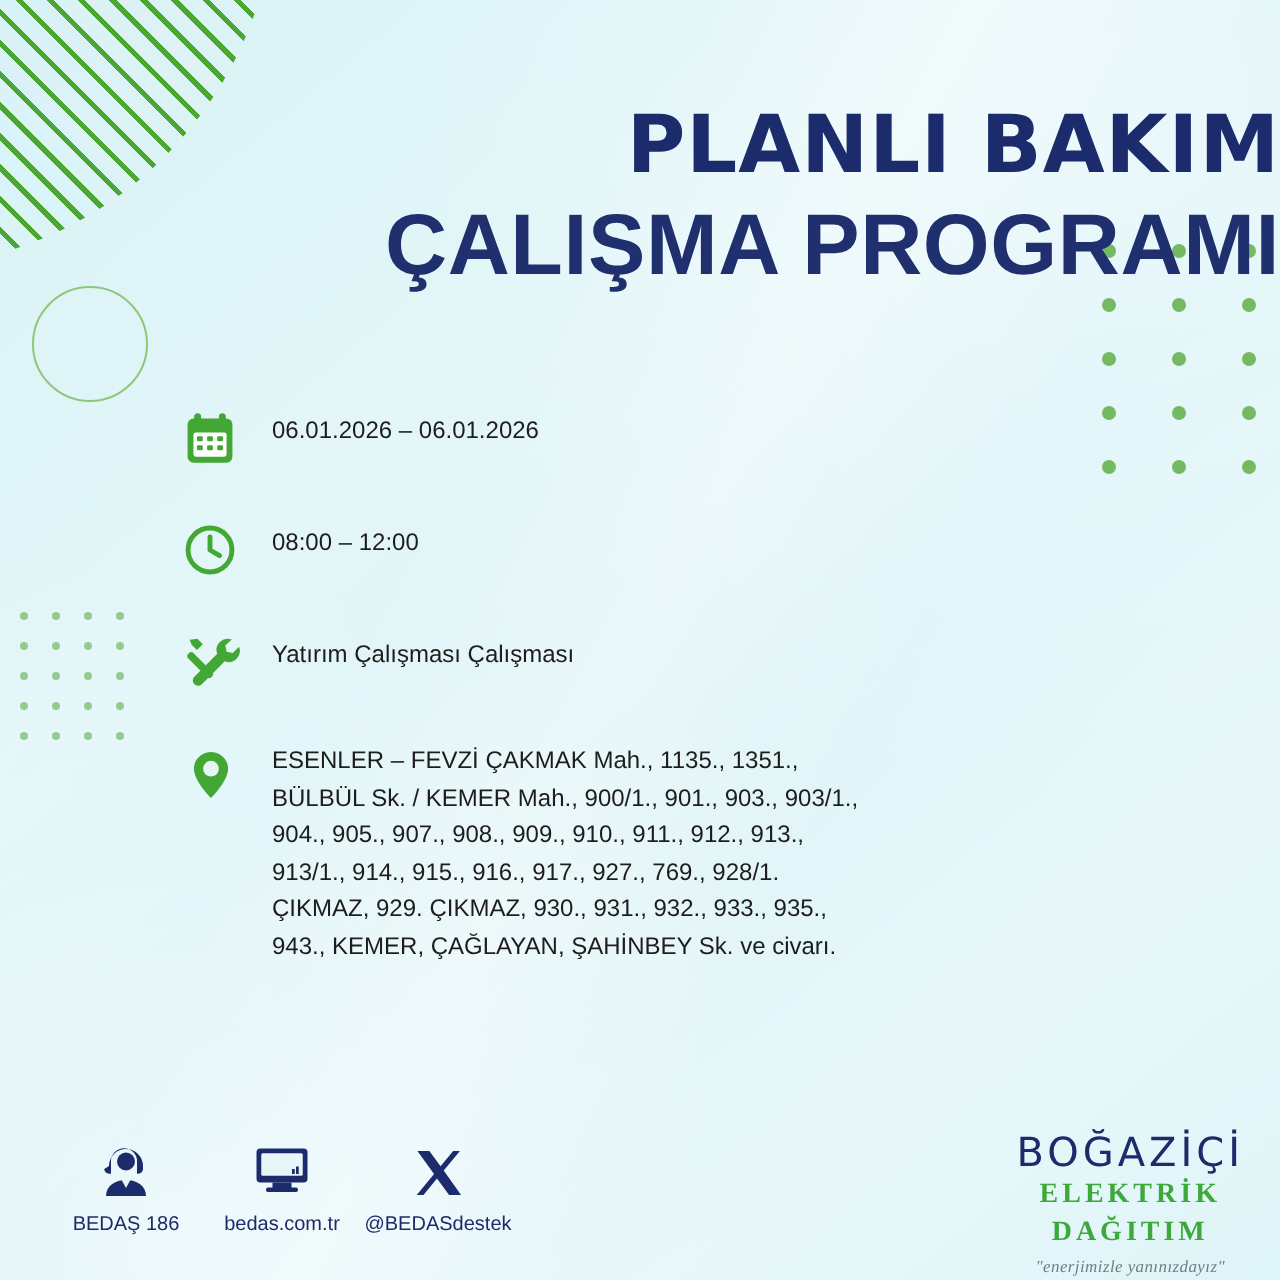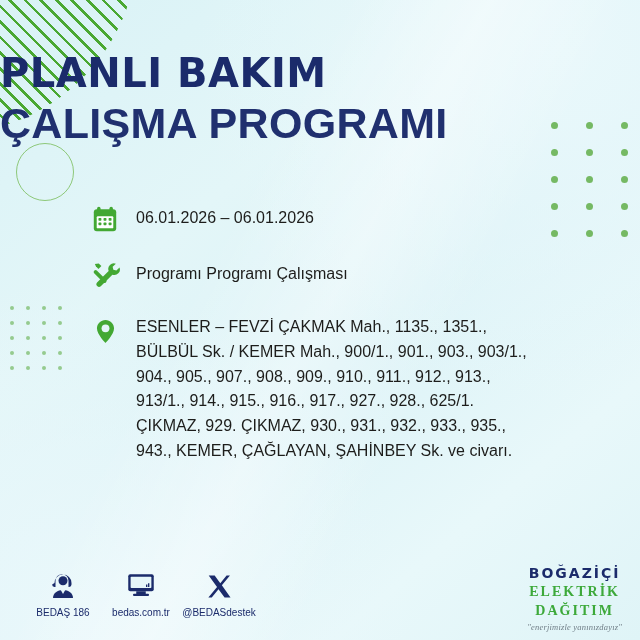--- a/index.html
+++ b/index.html
@@ -62,21 +62,21 @@
 
   #dots-right{
     left:551px; top:122px;
     grid-template-columns:repeat(3, 35px);
     grid-template-rows:repeat(5, 27px);
     opacity:.78;
   }
   #dots-right i{ width:7px; height:7px; }
 
   
-  #header{ position:absolute; left:0; top:52px; width:640px; text-align:left; }
+  #header{ position:absolute; left:0; top:52px; width:640px; text-align:right; }
   #title-main{
     font-family:"DejaVu Sans", sans-serif;
     font-weight:bold;
     font-size:40px;
     letter-spacing:.5px;
     color:#1b2b6b;
     line-height:1.05;
   }
   #title-sub{
     font-family:"Liberation Sans", sans-serif;
@@ -91,21 +91,21 @@
   
   #info{ position:absolute; left:86px; top:200px; width:520px; }
   .row{ display:flex; align-items:flex-start; margin-bottom:18px; }
   .row .ico{
     width:38px; min-width:38px; height:38px;
     display:flex; align-items:center; justify-content:center;
     margin-right:12px;
   }
   .row .txt{
     font-family:"Liberation Sans", sans-serif;
-    font-size:16px;
+    font-size:12px;
     color:#1d1d1b;
     line-height:1.55;
     padding-top:6px;
   }
   #row-address .txt{ padding-top:3px; }
   #row-address .txt div{ white-space:nowrap; }
 
   
   #footer{ position:absolute; left:0; bottom:0; width:640px; height:88px; }
   #contacts{ position:absolute; left:24px; top:14px; display:flex; }
@@ -117,22 +117,22 @@
   .contact .clabel{
     margin-top:7px;
     font-family:"Liberation Sans", sans-serif;
     font-size:10px;
     color:#1b2b6b;
     white-space:nowrap;
   }
 
   #brand{ position:absolute; right:18px; top:14px; text-align:center; line-height:1; }
   #brand .b1{
-    font-family:"DejaVu Sans", sans-serif; font-weight:bold;
-    font-size:14px; letter-spacing:2.0px; color:#1b2b6b;
+    font-family:"DejaVu Sans", sans-serif; font-weight:normal;
+    font-size:20px; letter-spacing:2.0px; color:#1b2b6b;
   }
   #brand .b2, #brand .b3{
     font-family:Liberation Serif, serif; font-weight:bold;
     font-size:14px; letter-spacing:2.0px; color:#3da93a; margin-top:5px;
   }
   #brand .b4{
     font-family:"Liberation Serif", serif; font-style:italic;
     font-size:8.5px; color:#6f7d86; margin-top:5px; letter-spacing:.2px;
   }
 </style>
@@ -207,50 +207,59 @@
             <rect x="15.1" y="11.2" width="2.5" height="2.2" rx=".5"></rect>
             <rect x="6.4" y="15.1" width="2.5" height="2.2" rx=".5"></rect>
             <rect x="10.75" y="15.1" width="2.5" height="2.2" rx=".5"></rect>
             <rect x="15.1" y="15.1" width="2.5" height="2.2" rx=".5"></rect>
           </g>
         </svg>
       </span>
       <span class="txt">06.01.2026 – 06.01.2026</span>
     </div>
 
+    <div class="row" id="row-time">
+      <span class="ico">
+        <svg width="28" height="28" viewBox="0 0 24 24">
+          <circle cx="12" cy="12" r="9.4" fill="none" stroke="#43a833" stroke-width="2.1"></circle>
+          <path d="M12 6.4 V12 L16.1 14.4" fill="none" stroke="#43a833" stroke-width="2.1" stroke-linecap="round" stroke-linejoin="round"></path>
+        </svg>
+      </span>
+      <span class="txt">08:00 – 12:00</span>
+    </div>
 
     <div class="row" id="row-work">
       <span class="ico">
         <svg width="29" height="29" viewBox="0 0 24 24">
 
           <g fill="#43a833">
             <path d="M3.2 2.4 L6.4 2.0 L8.6 4.2 L6.2 6.6 L4.0 4.4 Z"></path>
             <rect x="6.0" y="6.1" width="3.1" height="13.6" rx="1.4" transform="rotate(-45 7.5 12.9)"></rect>
           </g>
 
           <g fill="#43a833">
             <path d="M20.6 2.3a4.6 4.6 0 0 0-6.0 5.9L5.0 17.8a2.2 2.2 0 0 0 3.1 3.1l9.6-9.6a4.6 4.6 0 0 0 5.9-6.0l-2.6 2.6-2.5-.6-.6-2.5z"></path>
           </g>
         </svg>
       </span>
-      <span class="txt">Programı Programı Çalışması</span>
+      <span class="txt">Yatırım Çalışması Çalışması</span>
     </div>
 
     <div class="row" id="row-address">
       <span class="ico">
         <svg width="27" height="27" viewBox="0 0 24 24">
           <path d="M12 1.8c-4.2 0-7.6 3.3-7.6 7.4 0 5.5 7.6 13.0 7.6 13.0s7.6-7.5 7.6-13.0c0-4.1-3.4-7.4-7.6-7.4z" fill="#43a833"></path>
           <circle cx="12" cy="9.2" r="3.5" fill="#e4f5f8"></circle>
         </svg>
       </span>
       <span class="txt">
         <div>ESENLER – FEVZİ ÇAKMAK Mah., 1135., 1351.,</div>
         <div>BÜLBÜL Sk. / KEMER Mah., 900/1., 901., 903., 903/1.,</div>
         <div>904., 905., 907., 908., 909., 910., 911., 912., 913.,</div>
-        <div>913/1., 914., 915., 916., 917., 927., 928., 625/1.</div>
+        <div>913/1., 914., 915., 916., 917., 927., 769., 928/1.</div>
         <div>ÇIKMAZ, 929. ÇIKMAZ, 930., 931., 932., 933., 935.,</div>
         <div>943., KEMER, ÇAĞLAYAN, ŞAHİNBEY Sk. ve civarı.</div>
       </span>
     </div>
   </div>
 
   <div id="footer">
 
     <div id="contacts">
 

